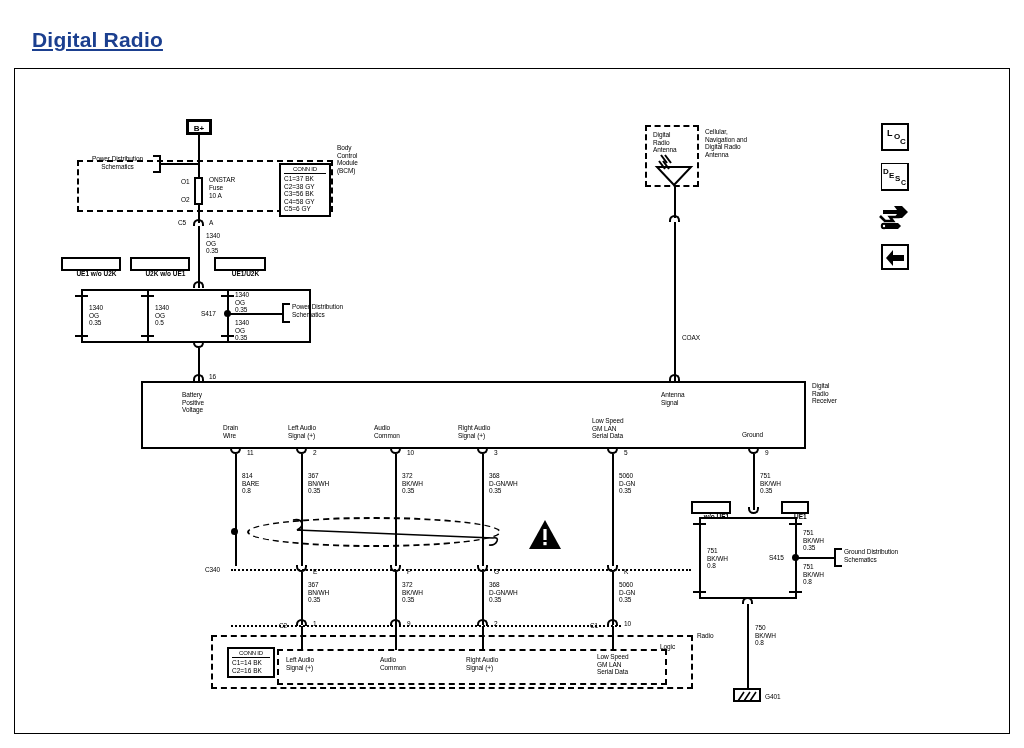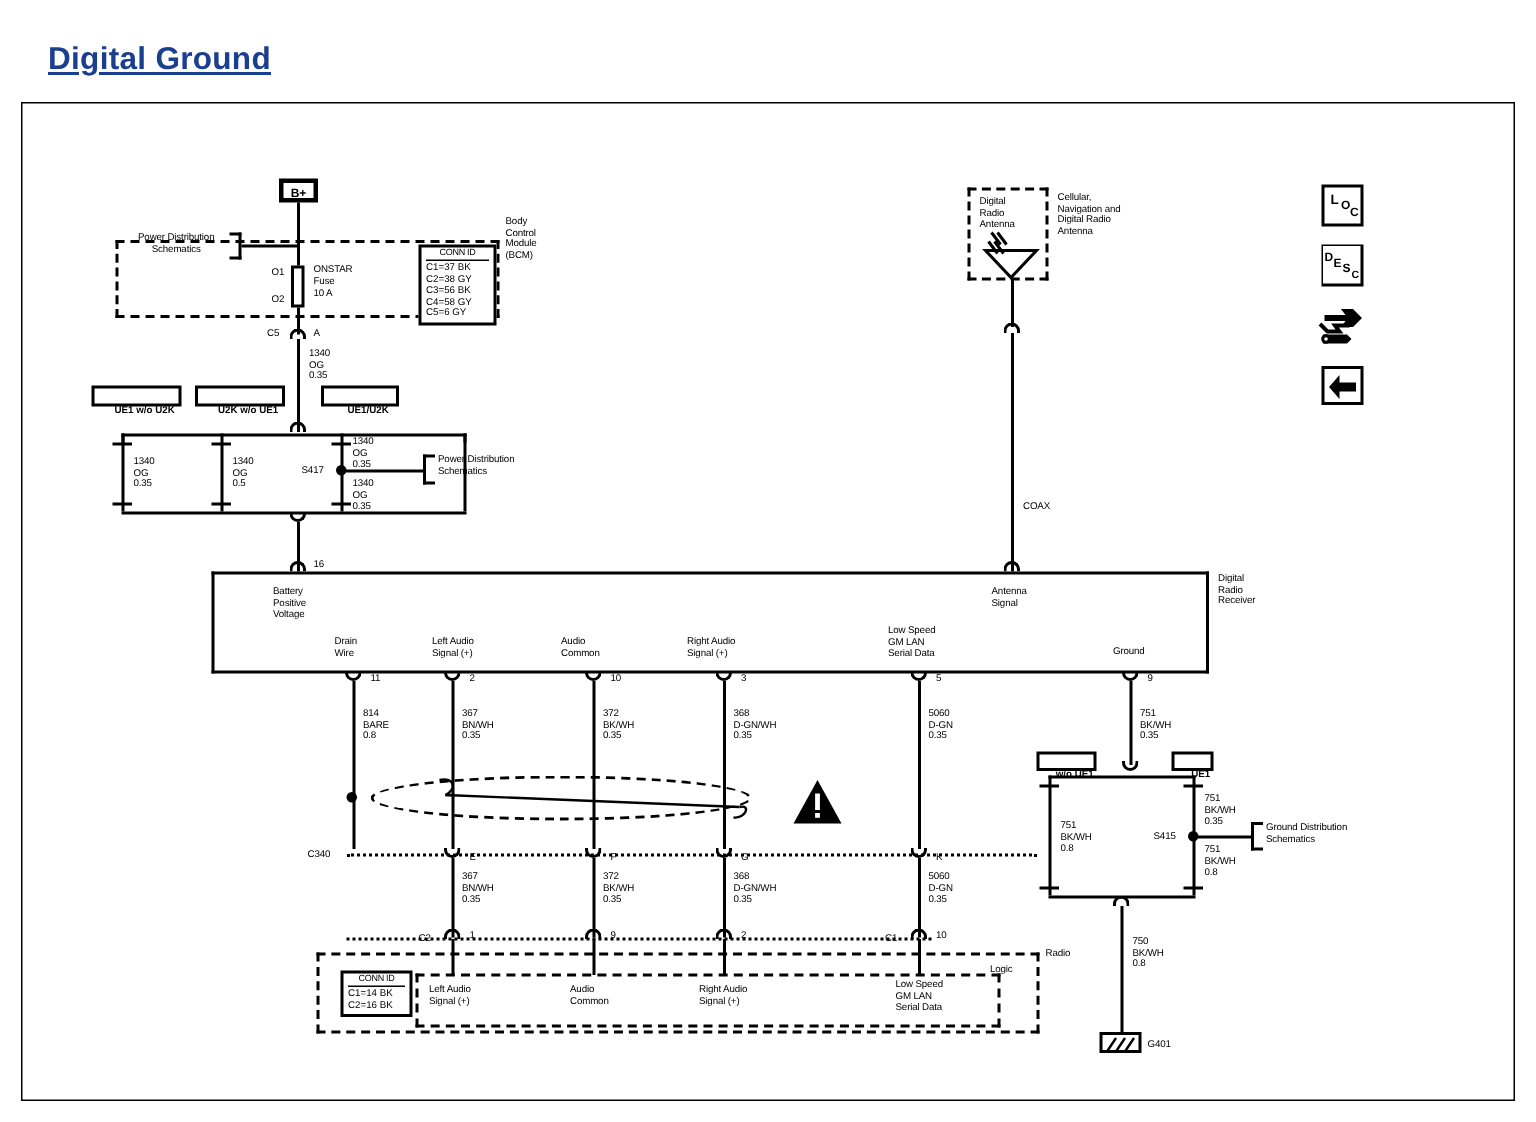--- a/index.html
+++ b/index.html
@@ -153,21 +153,21 @@
     border: 2px solid #000;
     background: #fff;
   }
   svg { display: block; overflow: visible; }
 </style>
 </head>
 <body>
 
 <div id="page">
 
-  <div id="title">Digital Ground</div>
+  <div id="title">Digital Radio</div>
 
   <div id="frame">
 
     <div class="tbtn" style="left:866px; top:54px; width:28px; height:28px;">
       <svg width="26" height="26" viewBox="0 0 26 26">
         <text x="4" y="11" font-family="Liberation Sans, sans-serif" font-size="9" font-weight="bold">L</text>
         <text x="11" y="14" font-family="Liberation Sans, sans-serif" font-size="8" font-weight="bold">O</text>
         <text x="17" y="19" font-family="Liberation Sans, sans-serif" font-size="8" font-weight="bold">C</text>
       </svg>
     </div>

